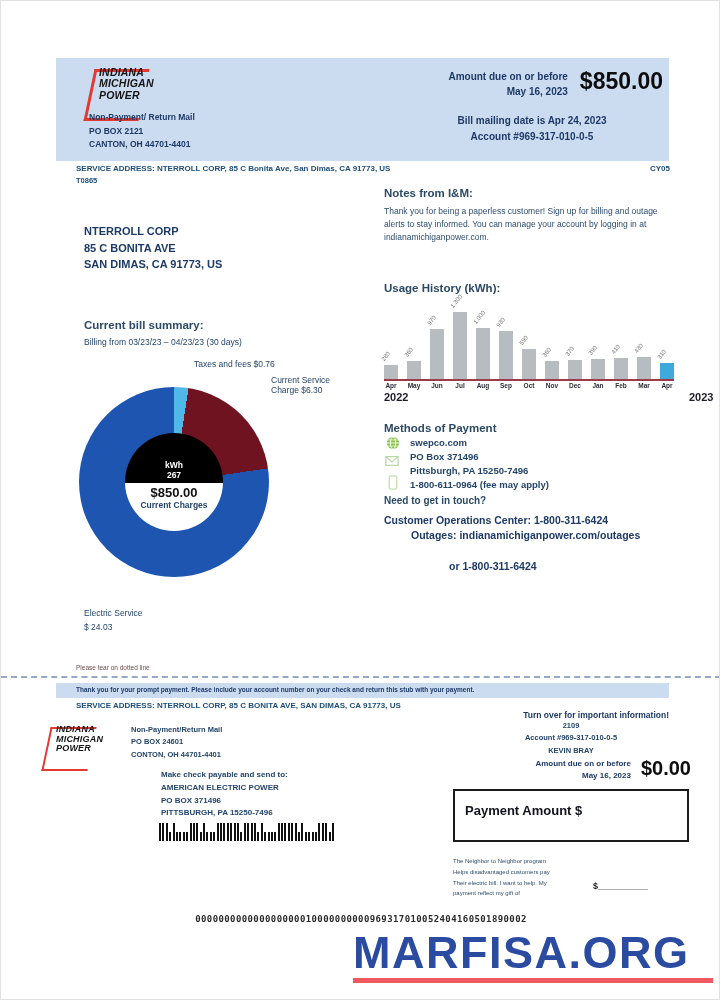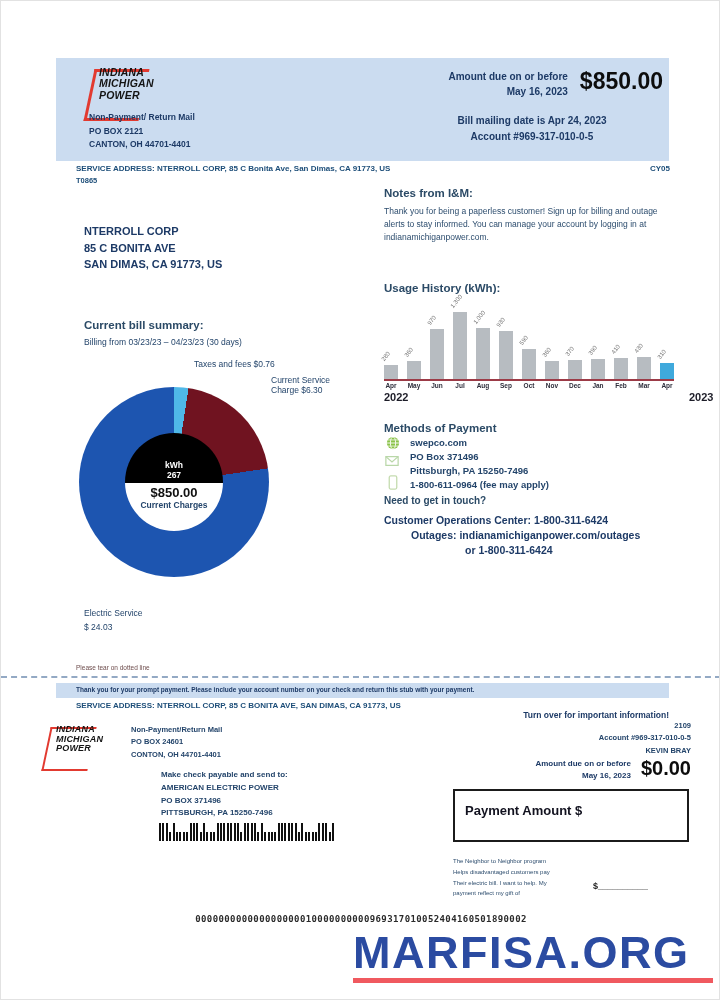--- a/index.html
+++ b/index.html
@@ -77,21 +77,21 @@
 
   .tear-note{position:absolute;left:75px;top:663px;font-size:6.5px;color:#6d4c4c;}
   .turnover{position:absolute;left:480px;top:661px;width:188px;text-align:right;
             font-size:8.5px;font-weight:600;color:#1d3a66;margin-top:48px;}
   .dashline{position:absolute;left:0;top:675px;width:720px;border-top:2px dashed #93a9c4;}
   .thanks{position:absolute;left:75px;top:685px;font-size:6.5px;font-weight:600;color:#1d3a66;}
   .svc-stub{position:absolute;left:75px;top:700px;font-size:8px;font-weight:700;color:#1d4e79;}
 
   .stub-ret{position:absolute;left:130px;top:723px;font-size:7.5px;font-weight:600;
             color:#24456b;line-height:1.65;}
-  .stub-meta{position:absolute;left:450px;top:719px;width:240px;text-align:right;
+  .stub-meta{position:absolute;left:450px;top:719px;width:240px;text-align:center;
              font-size:7.5px;font-weight:600;color:#24456b;line-height:1.65;}
   .stub-due{position:absolute;left:450px;top:757px;width:240px;display:flex;
             justify-content:flex-end;gap:10px;align-items:flex-start;}
   .stub-due .lbl{text-align:right;font-size:8px;font-weight:700;color:#1d3a66;line-height:1.5;}
   .stub-due .amt{font-size:20px;font-weight:700;color:#0d0d0d;line-height:1;}
   .check-to{position:absolute;left:160px;top:768px;font-size:8px;font-weight:600;
             color:#24456b;line-height:1.6;}
   .paybox{position:absolute;left:452px;top:788px;width:236px;height:53px;
           border:2.5px solid #1b1b1b;box-sizing:border-box;}
   .paybox .lbl{margin:12px 0 0 10px;font-size:13px;font-weight:700;color:#12121f;}
@@ -275,21 +275,21 @@
   <div class="pm-txt" style="top:464px;">Pittsburgh, PA 15250-7496</div>
 
   <svg class="pm-icon" style="left:387px;top:474px;width:10px;height:15px;" viewBox="0 0 10 16">
     <rect x="1" y="1" width="8" height="14" rx="1.6" fill="none" stroke="#c5dcb0" stroke-width="1.4"></rect>
   </svg>
   <div class="pm-txt" style="top:478px;">1-800-611-0964 (fee may apply)</div>
 
   <div class="touch">Need to get in touch?</div>
   <div class="coc" style="top:513px;">Customer Operations Center: 1-800-311-6424</div>
   <div class="coc" style="top:528px;margin-left:27px;">Outages: indianamichiganpower.com/outages</div>
-  <div class="coc" style="top:543px;left:448px;margin-left:16px;">or 1-800-311-6424</div>
+  <div class="coc" style="top:559px;left:448px;">or 1-800-311-6424</div>
 
   <div class="tear-note">Please tear on dotted line</div>
   <div class="turnover">Turn over for important information!</div>
   <div class="dashline"></div>
   <div class="band2"></div>
   <div class="thanks">Thank you for your prompt payment. Please include your account number on your check and return this stub with your payment.</div>
   <div class="svc-stub">SERVICE ADDRESS: NTERROLL CORP, 85 C BONITA AVE, SAN DIMAS, CA 91773, US</div>
 
   <div class="logo small abs" style="left:55px;top:724px;">
     <span class="frame"></span>

